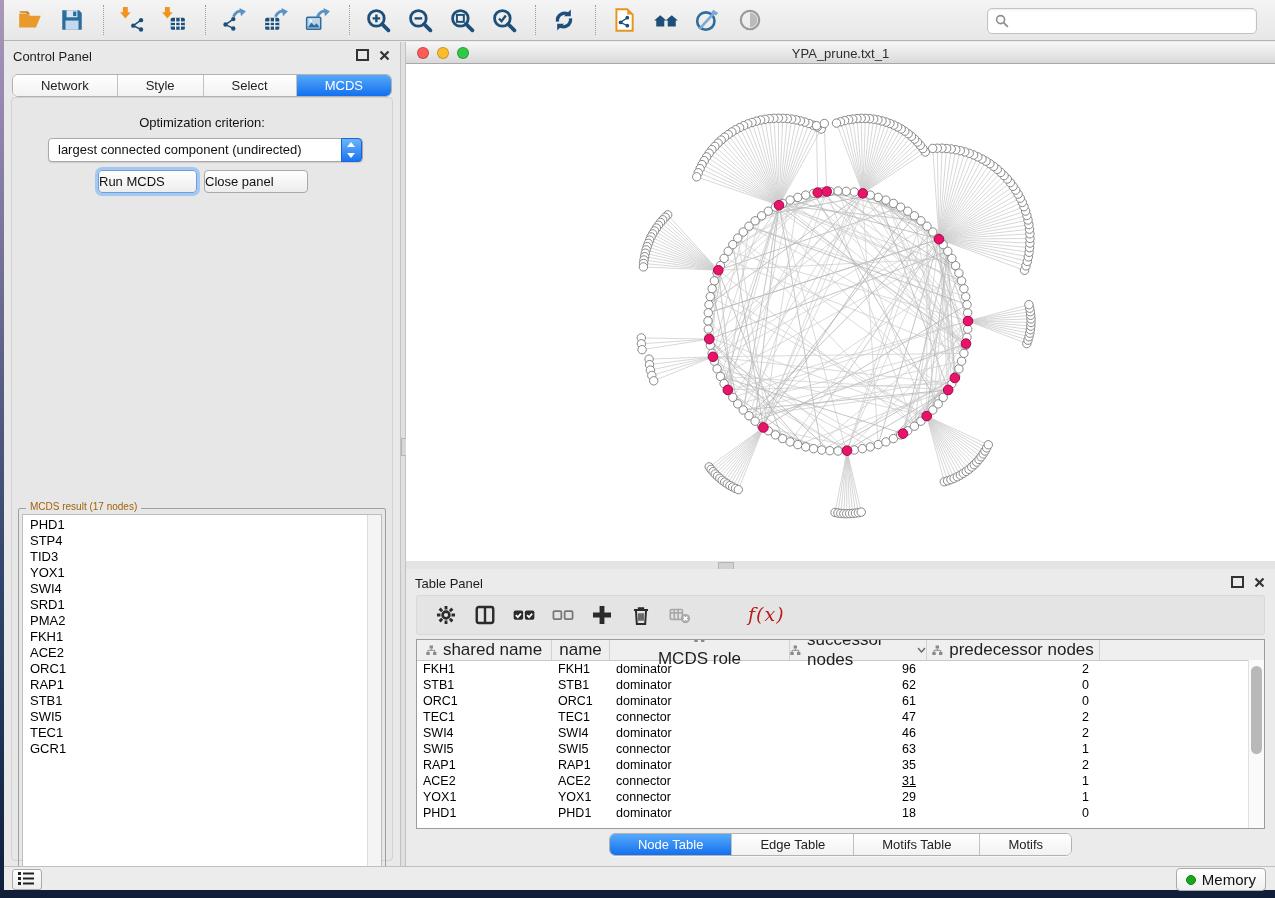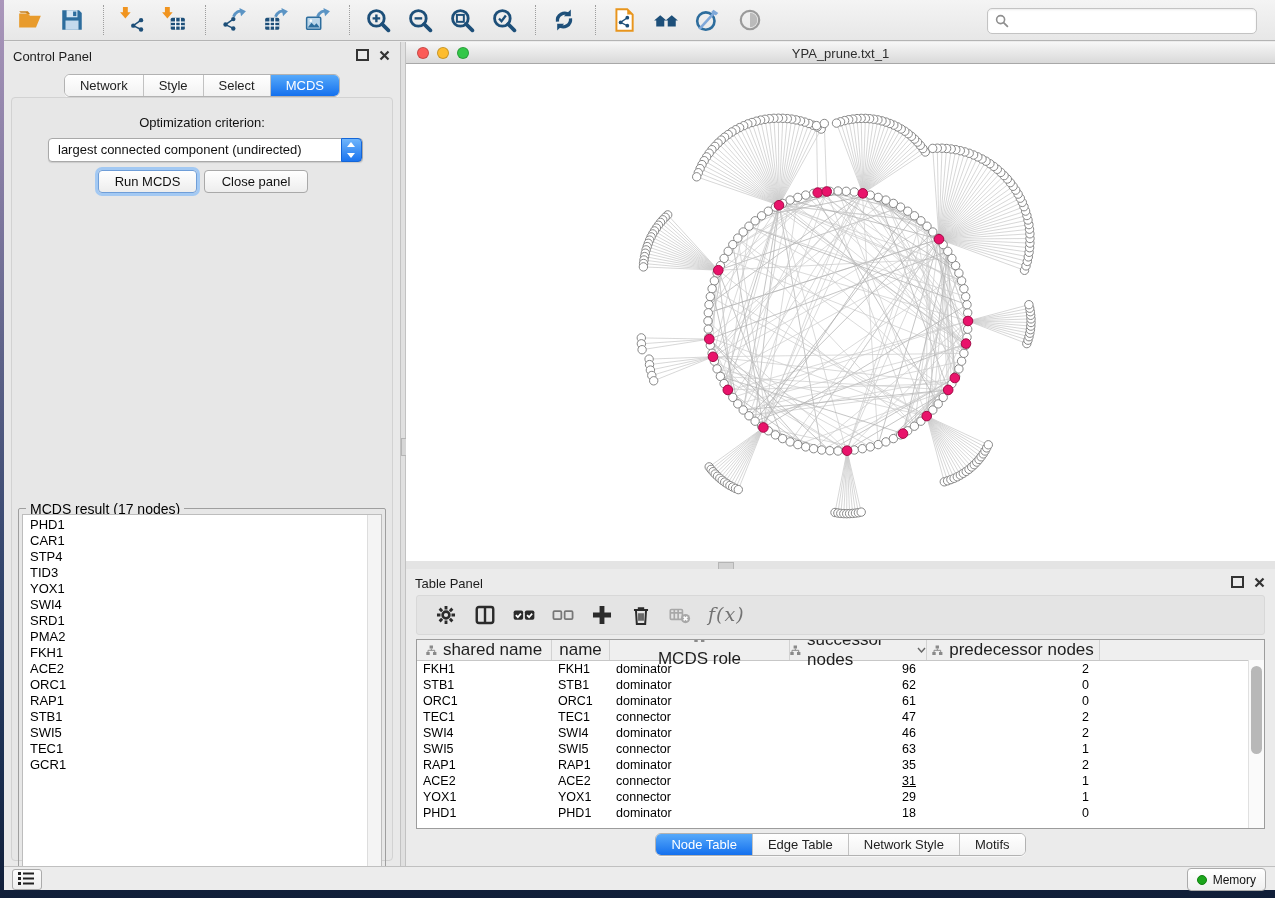--- a/index.html
+++ b/index.html
@@ -24,43 +24,43 @@
   
   #control-panel{position:absolute;left:0;top:42px;width:396px;height:824px;background:#e9e9e9;box-sizing:border-box;}
   .panel-head{position:relative;height:26px;}
   .panel-title{position:absolute;left:9px;top:7px;font-size:13px;color:#1c1c1c;}
   .wbtns{position:absolute;right:10px;top:7px;display:flex;gap:10px;align-items:center;}
   .float-ic{width:9px;height:8px;border:2px solid #333;display:inline-block;}
   .close-ic svg{width:11px;height:11px;display:block;}
   #cp-tabs{position:absolute;left:0;top:32px;width:100%;display:flex;justify-content:center;}
   .seg{display:flex;border:1px solid #b2b2b2;border-radius:6px;overflow:hidden;background:#fff;height:21px;
     box-shadow:0 1px 0 rgba(255,255,255,.6);}
-  .seg .sgi{padding:0 15px;font-size:13px;line-height:21px;color:#222;background:linear-gradient(#ffffff,#f2f2f2);
+  .seg .sgi{padding:0 28px;font-size:13px;line-height:21px;color:#222;background:linear-gradient(#ffffff,#f2f2f2);
     border-right:1px solid #c2c2c2;cursor:default;}
   .seg .sgi:last-child{border-right:none;}
   .seg .sgi.active{background:linear-gradient(#56a9fa,#1470ee);color:#fff;}
   #cp-content{position:absolute;left:7px;top:55px;width:380px;height:762px;
     background:#e7e7e7;border:1px solid #d2d2d2;border-radius:4px;}
   #opt-label{position:absolute;left:0;top:17px;width:100%;text-align:center;font-size:13px;color:#111;}
   #opt-select{position:absolute;left:36px;top:40px;width:313px;height:22px;background:#fff;border:1px solid #a9a9a9;
     border-radius:4px;box-shadow:0 1px 1px rgba(0,0,0,.12);}
   #opt-select .val{position:absolute;left:9px;top:3px;font-size:13px;color:#111;white-space:nowrap;}
   #opt-stepper{position:absolute;right:0;top:-1px;width:19px;height:22px;border-radius:0 4px 4px 0;
     background:linear-gradient(#6fb5fb,#1b74ef);border:1px solid #1466d8;}
   #opt-stepper i{position:absolute;left:5px;width:0;height:0;border-left:4.5px solid transparent;border-right:4.5px solid transparent;}
   #opt-stepper .up{top:3px;border-bottom:5px solid #fff;}
   #opt-stepper .dn{bottom:3px;border-top:5px solid #fff;}
   .btn{position:absolute;height:23px;background:linear-gradient(#ffffff,#ededed);border:1px solid #a9a9a9;border-radius:4px;
-    font:13px "Liberation Sans",sans-serif;color:#111;text-align:center;cursor:default;box-sizing:border-box;}
+    font:13px "Liberation Sans",sans-serif;color:#111;cursor:default;box-sizing:border-box;}
   #run-btn{left:86px;top:72px;width:99px;box-shadow:0 0 0 3px #a3c9f3;border-color:#6f9ed8;}
   #closep-btn{left:192px;top:72px;width:104px;}
   .btn span{line-height:21px;display:block;}
 
   #result-box{position:absolute;left:6px;top:410px;width:366px;height:372px;border:1px solid #9f9f9f;border-radius:2px;}
-  #result-legend{position:absolute;left:7px;top:-8px;background:#e7e7e7;padding:0 4px;font-size:14px;color:#000000;}
+  #result-legend{position:absolute;left:7px;top:-8px;background:#e7e7e7;padding:0 4px;font-size:10px;color:#a16207;}
   #result-list{position:absolute;left:3px;top:5px;right:3px;bottom:3px;background:#fff;border:1px solid #bdbdbd;overflow:hidden;}
   #result-items{position:absolute;left:0;top:2px;right:13px;bottom:0;}
   .mcds-item{font-size:13px;line-height:16px;padding-left:7px;color:#000;cursor:default;}
   #result-scroll{position:absolute;right:0;top:0;bottom:0;width:13px;background:#f4f4f4;border-left:1px solid #ddd;}
 
   
   #vsplit{position:absolute;left:396px;top:42px;width:6px;height:824px;background:#e0e0e0;
     border-left:1px solid #c2c2c2;border-right:1px solid #c2c2c2;box-sizing:border-box;}
   #vsplit .grip{position:absolute;left:0px;top:396px;width:4px;height:16px;background:#d6d6d6;border:1px solid #b5b5b5;}
   #hsplit{position:absolute;left:402px;top:561px;width:869px;height:8px;background:#e4e4e4;}
@@ -76,21 +76,21 @@
   #tl-green{left:51px;background:#33c748;}
   #net-title{position:absolute;width:100%;text-align:center;top:4px;font-size:13px;color:#2e2e2e;}
   #net-canvas{position:absolute;left:0;top:22px;width:869px;height:497px;background:#fff;}
 
   
   #table-panel{position:absolute;left:402px;top:569px;width:869px;height:297px;background:#ebebeb;}
   #tp-toolbar{position:absolute;left:10px;top:26px;right:10px;height:40px;background:#e4e4e4;
     border:1px solid #d8d8d8;border-radius:3px;display:flex;align-items:center;padding-left:18px;box-sizing:border-box;gap:17px;}
   .tpi{width:22px;height:22px;}
   .tpi svg{width:22px;height:22px;display:block;}
-  .fx{font:italic 19px "DejaVu Serif",serif;color:#737373;letter-spacing:1px;margin-top:-3px;}
+  .fx{font:italic 19px "DejaVu Serif",serif;color:#b91c1c;letter-spacing:1px;margin-top:-3px;margin-left:40px;}
   #tp-table{position:absolute;left:10px;top:70px;right:10px;height:190px;background:#fff;border:1px solid #9c9c9c;box-sizing:border-box;overflow:hidden;}
   #tp-header{display:flex;height:20px;background:#efefef;border-bottom:1px solid #c7c7c7;}
   .hcell{display:flex;align-items:center;justify-content:center;gap:6px;font-size:17px;color:#1e1e1e;
     border-right:1px solid #d2d2d2;box-sizing:border-box;height:20px;cursor:default;}
   .hcell svg.tree{width:11px;height:11px;flex:0 0 auto;}
   .hcell svg.chev{width:9px;height:6px;flex:0 0 auto;}
   .trow{display:flex;height:16px;}
   .tcell{font-size:12.5px;color:#000;line-height:16px;box-sizing:border-box;padding:0 6px;white-space:nowrap;overflow:hidden;}
   .tcell.num{text-align:right;padding-right:11px;}
   #tp-scroll{position:absolute;right:0;top:20px;bottom:0;width:15px;background:#fafafa;border-left:1px solid #e0e0e0;}
@@ -98,21 +98,21 @@
   #tp-tabs{position:absolute;left:0;right:0;top:264px;display:flex;justify-content:center;}
 
   
   #status-bar{position:absolute;left:0;top:866px;width:100%;height:24px;background:#ececec;border-top:1px solid #c0c0c0;box-sizing:border-box;}
   #list-btn{position:absolute;left:8px;top:2px;width:28px;height:19px;background:linear-gradient(#fdfdfd,#eee);
     border:1px solid #ababab;border-radius:3px;}
   #list-btn svg{width:16px;height:13px;margin:2px 0 0 5px;display:block;}
   #memory-btn{position:absolute;right:9px;top:1px;height:21px;background:linear-gradient(#fff,#f0f0f0);
     border:1px solid #ababab;border-radius:4px;display:flex;align-items:center;padding:0 9px;gap:6px;}
   #memory-dot{width:10px;height:10px;border-radius:50%;background:#1ca61c;border:1px solid #118011;box-sizing:border-box;}
-  #memory-label{font-size:12px;color:#111;}
+  #memory-label{font-size:15px;color:#111;}
 </style>
 </head>
 <body>
 
 <div id="app">
 
   <div id="toolbar">
     <div id="search-wrap">
       <svg viewBox="0 0 14 14">
         <circle cx="5.6" cy="5.6" r="4" fill="none" stroke="#8f8f8f" stroke-width="1.6"></circle>
@@ -298,21 +298,20 @@
           <span>Run MCDS</span>
         </div>
       <div class="btn" id="closep-btn">
           <span>Close panel</span>
         </div>
       <div id="result-box">
         <span id="result-legend">MCDS result (17 nodes)</span>
         <div id="result-list">
           <div id="result-items">
               <div class="mcds-item">PHD1</div>
-              <div class="mcds-item">CAR1</div>
               <div class="mcds-item">STP4</div>
               <div class="mcds-item">TID3</div>
               <div class="mcds-item">YOX1</div>
               <div class="mcds-item">SWI4</div>
               <div class="mcds-item">SRD1</div>
               <div class="mcds-item">PMA2</div>
               <div class="mcds-item">FKH1</div>
               <div class="mcds-item">ACE2</div>
               <div class="mcds-item">ORC1</div>
               <div class="mcds-item">RAP1</div>
@@ -1211,21 +1210,21 @@
           </div>
         </div>
       <div id="tp-scroll">
           <div id="tp-thumb"></div>
         </div>
     </div>
     <div id="tp-tabs">
         <div class="seg" id="tp-seg">
           <div class="sgi active">Node Table</div>
           <div class="sgi">Edge Table</div>
-          <div class="sgi">Network Style</div>
+          <div class="sgi">Motifs Table</div>
           <div class="sgi">Motifs</div>
         </div>
       </div>
   </div>
 
   <div id="status-bar">
     <div id="list-btn">
       <svg viewBox="0 0 16 13">
         <g fill="#222">
             <rect x="0" y="0" width="3" height="3"></rect>

